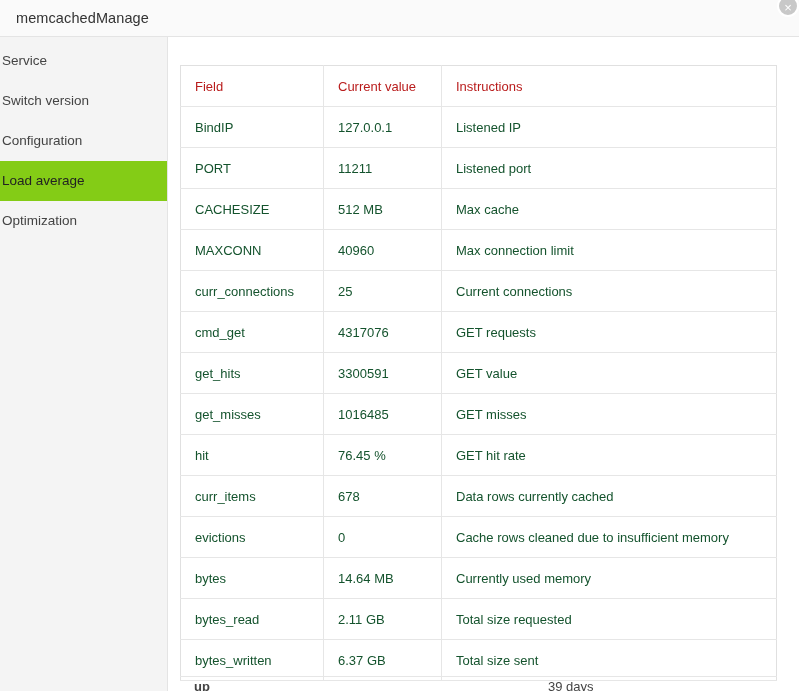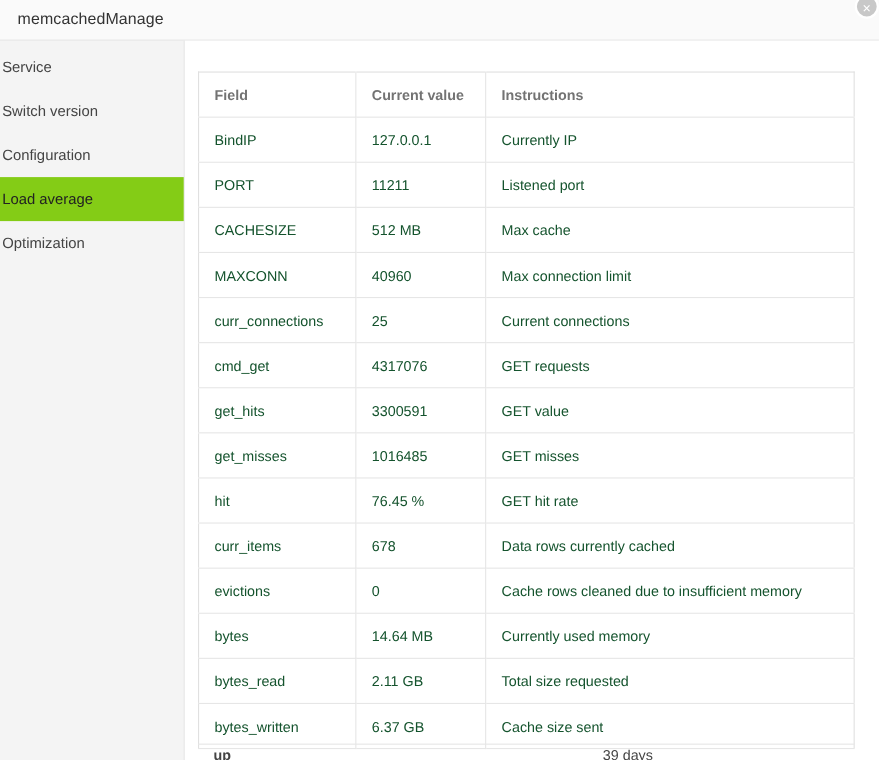--- a/index.html
+++ b/index.html
@@ -106,22 +106,21 @@
     text-align: left;
     font-weight: normal;
     font-size: 13px;
     color: #14532d;
     vertical-align: middle;
     overflow: hidden;
     white-space: nowrap;
     text-overflow: ellipsis;
   }
   table.stats th {
-    color: #737373;
-    font-weight: bold;
+    color: #b91c1c;
   }
   table.stats th:last-child, table.stats td:last-child {
     border-right: none;
   }
   table.stats tr:last-child td {
     border-bottom: 1px solid #e6e6e6;
   }
   col.c-field { width: 143px; }
   col.c-value { width: 118px; }
   col.c-instr { width: auto; }
@@ -193,21 +192,21 @@
           <tr>
             <th>Field</th>
             <th>Current value</th>
             <th>Instructions</th>
           </tr>
         </thead>
         <tbody>
           <tr>
             <td class="field-name">BindIP</td>
             <td>127.0.0.1</td>
-            <td>Currently IP</td>
+            <td>Listened IP</td>
           </tr>
           <tr>
             <td class="field-name">PORT</td>
             <td>11211</td>
             <td>Listened port</td>
           </tr>
           <tr>
             <td class="field-name">CACHESIZE</td>
             <td>512 MB</td>
             <td>Max cache</td>
@@ -258,21 +257,21 @@
             <td>Currently used memory</td>
           </tr>
           <tr>
             <td class="field-name">bytes_read</td>
             <td>2.11 GB</td>
             <td>Total size requested</td>
           </tr>
           <tr>
             <td class="field-name">bytes_written</td>
             <td>6.37 GB</td>
-            <td>Cache size sent</td>
+            <td>Total size sent</td>
           </tr>
         </tbody>
       </table>
 
       <div class="bottom-peek">
         <div class="pk" style="left:14px;">up</div>
         <div class="pk2">39 days</div>
       </div>
     </div>
   </div>

